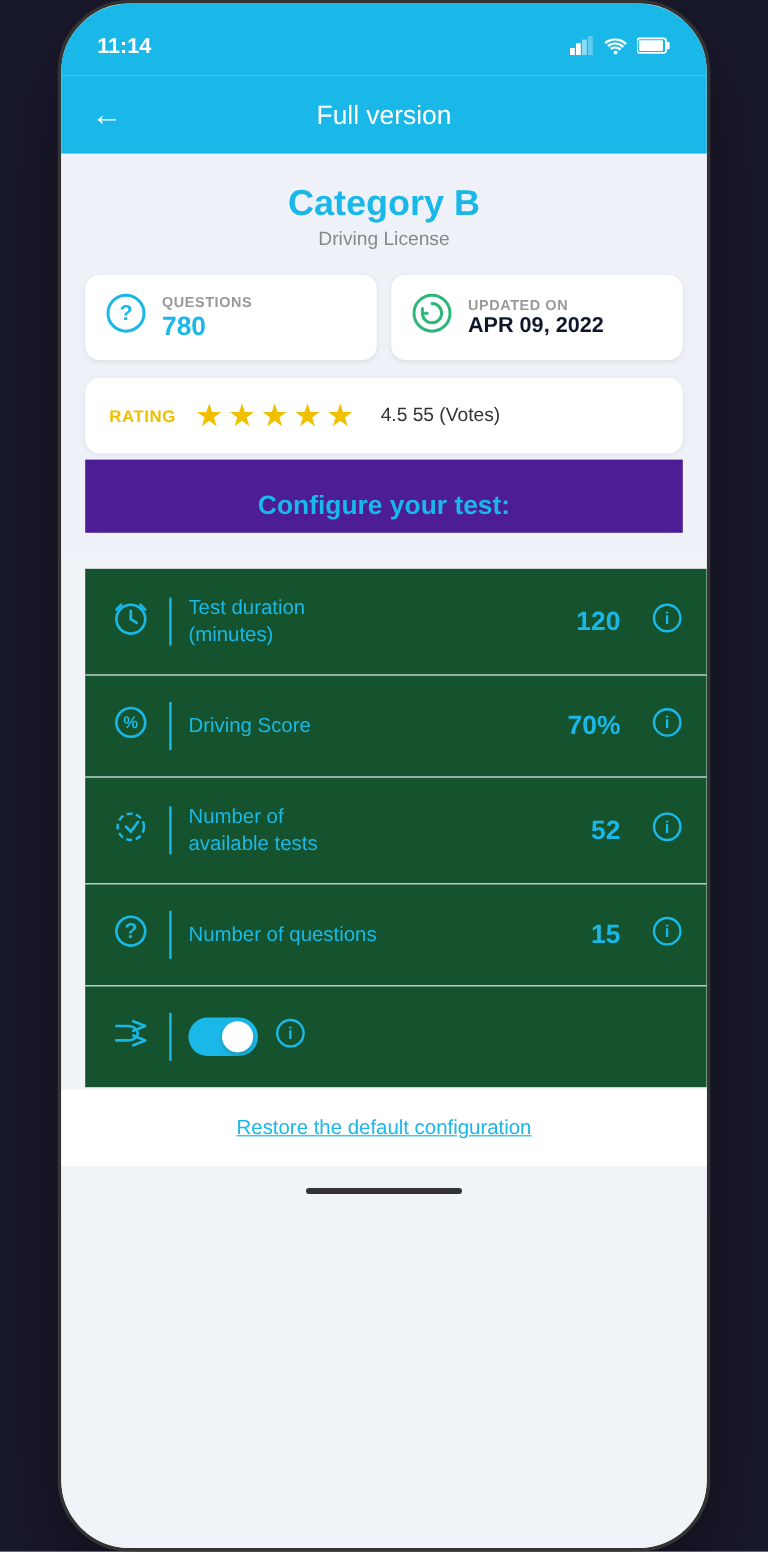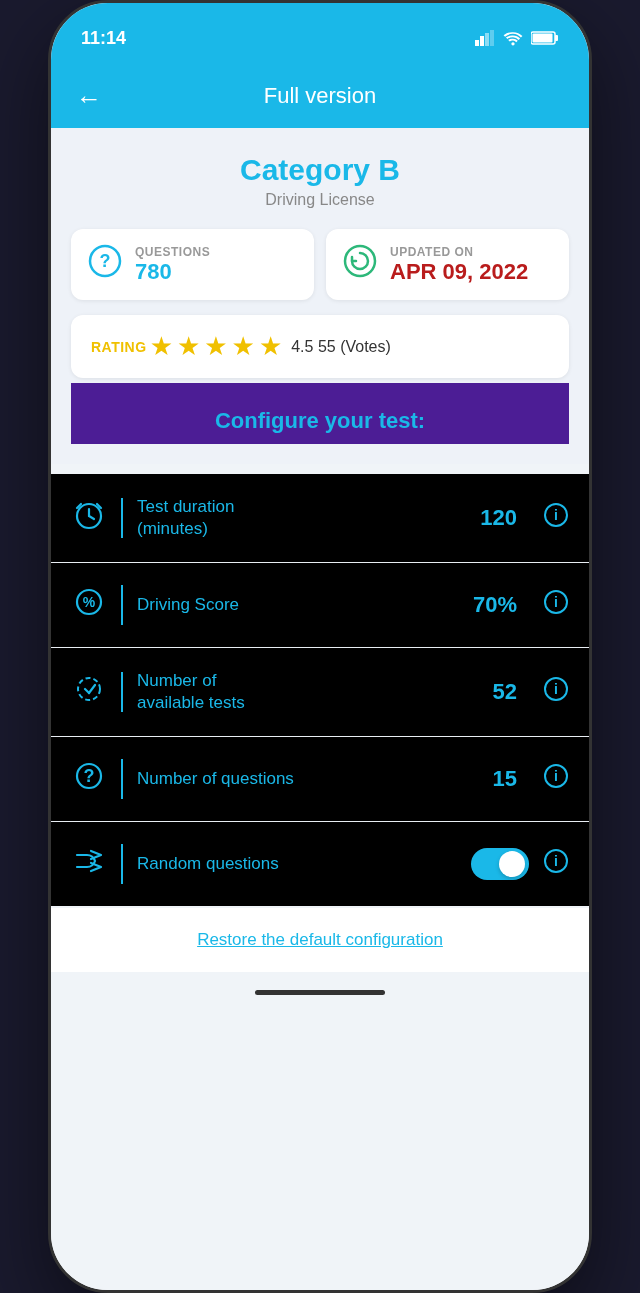--- a/index.html
+++ b/index.html
@@ -118,32 +118,32 @@
       color: #999;
       font-weight: 600;
       letter-spacing: 0.5px;
     }
     .stat-value {
       font-size: 22px;
       font-weight: 700;
       color: #1ab8e8;
     }
     .stat-date {
-      font-size: 22px;
-      font-weight: 700;
-      color: #b91c1c;
+      font-size: 18px;
+      font-weight: 700;
+      color: #0f172a;
     }
     
     .rating-card {
       background: white;
       border-radius: 12px;
       padding: 16px 20px;
       display: flex;
       align-items: center;
-      gap: 3px;
+      gap: 16px;
       box-shadow: 0 1px 4px rgba(0,0,0,0.08);
       margin-bottom: 5px;
     }
     .rating-label {
       color: #f0c000;
       font-size: 14px;
       font-weight: 700;
       letter-spacing: 0.5px;
     }
     .stars {
@@ -162,22 +162,23 @@
     .configure-title {
       color: #1ab8e8;
       font-size: 22px;
       font-weight: 700;
       text-align: center;
       padding: 25px 20px 10px;
       background: #4c1d95;
     }
     
     .settings-list {
-      background: #000000;
+      background: #14532d;
       margin-top: 10px;
+      margin-left: 20px;
     }
     .setting-item {
       display: flex;
       align-items: center;
       padding: 22px 20px;
       border-bottom: 1px solid #e8edf2;
       gap: 14px;
     }
     .setting-item:last-child {
       border-bottom: none;
@@ -432,21 +433,20 @@
 
       <div class="setting-item">
         <div class="setting-icon">
           <svg width="32" height="32" viewBox="0 0 32 32">
             <path d="M4 10 L14 10 Q20 10 22 16 Q20 22 14 22 L4 22" stroke="#1ab8e8" stroke-width="2.2" fill="none" stroke-linecap="round"></path>
             <path d="M18 6 L28 10 L18 14" stroke="#1ab8e8" stroke-width="2.2" fill="none" stroke-linecap="round" stroke-linejoin="round"></path>
             <path d="M18 18 L28 22 L18 26" stroke="#1ab8e8" stroke-width="2.2" fill="none" stroke-linecap="round" stroke-linejoin="round"></path>
           </svg>
         </div>
         <div class="setting-divider"></div>
-        <div class="setting-label">Random questions</div>
         <div class="toggle-container">
           <div class="toggle">
             <div class="toggle-knob"></div>
           </div>
         </div>
         <div class="info-icon">
           <svg width="26" height="26" viewBox="0 0 26 26">
             <circle cx="13" cy="13" r="11" stroke="#1ab8e8" stroke-width="2" fill="none"></circle>
             <text x="13" y="18" text-anchor="middle" font-size="14" font-weight="700" fill="#1ab8e8">i</text>
           </svg>

